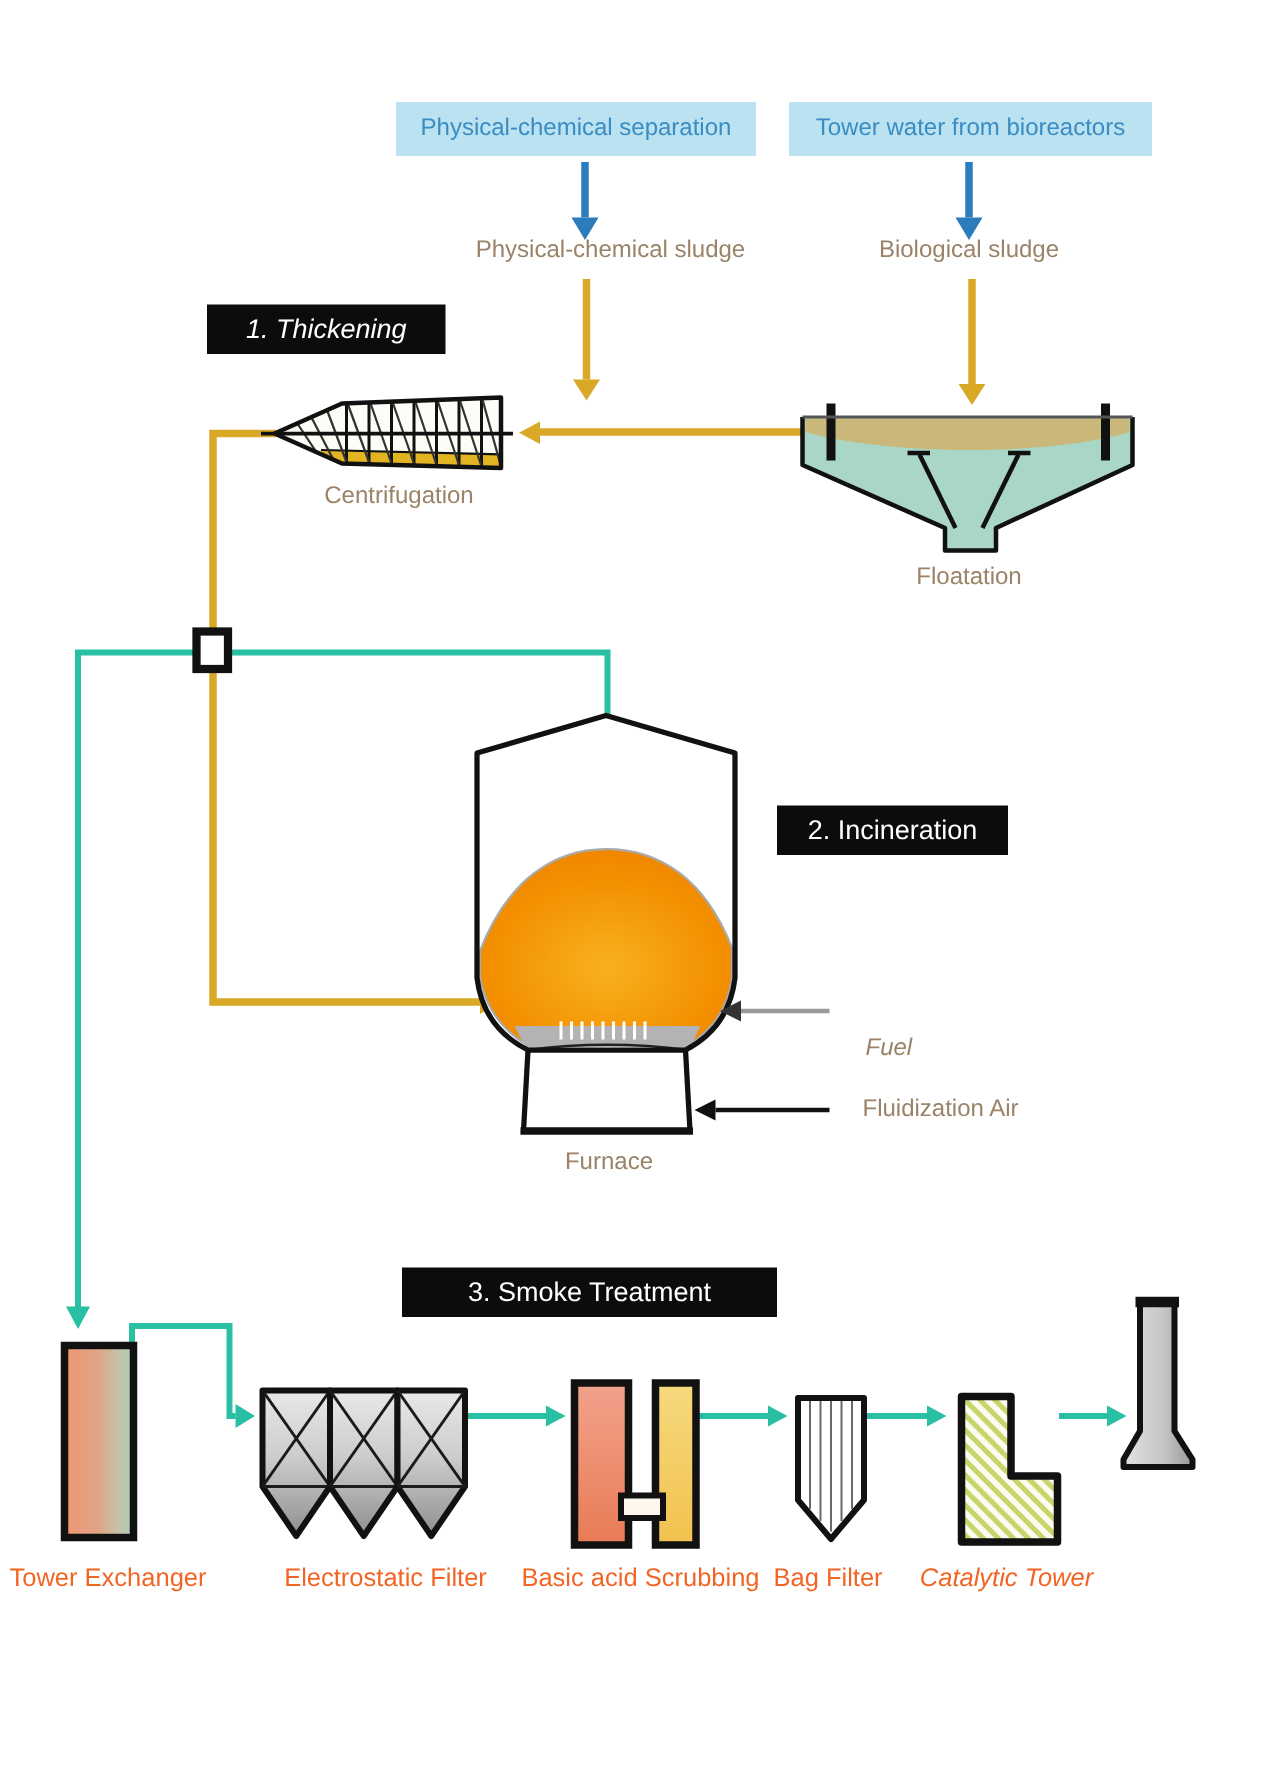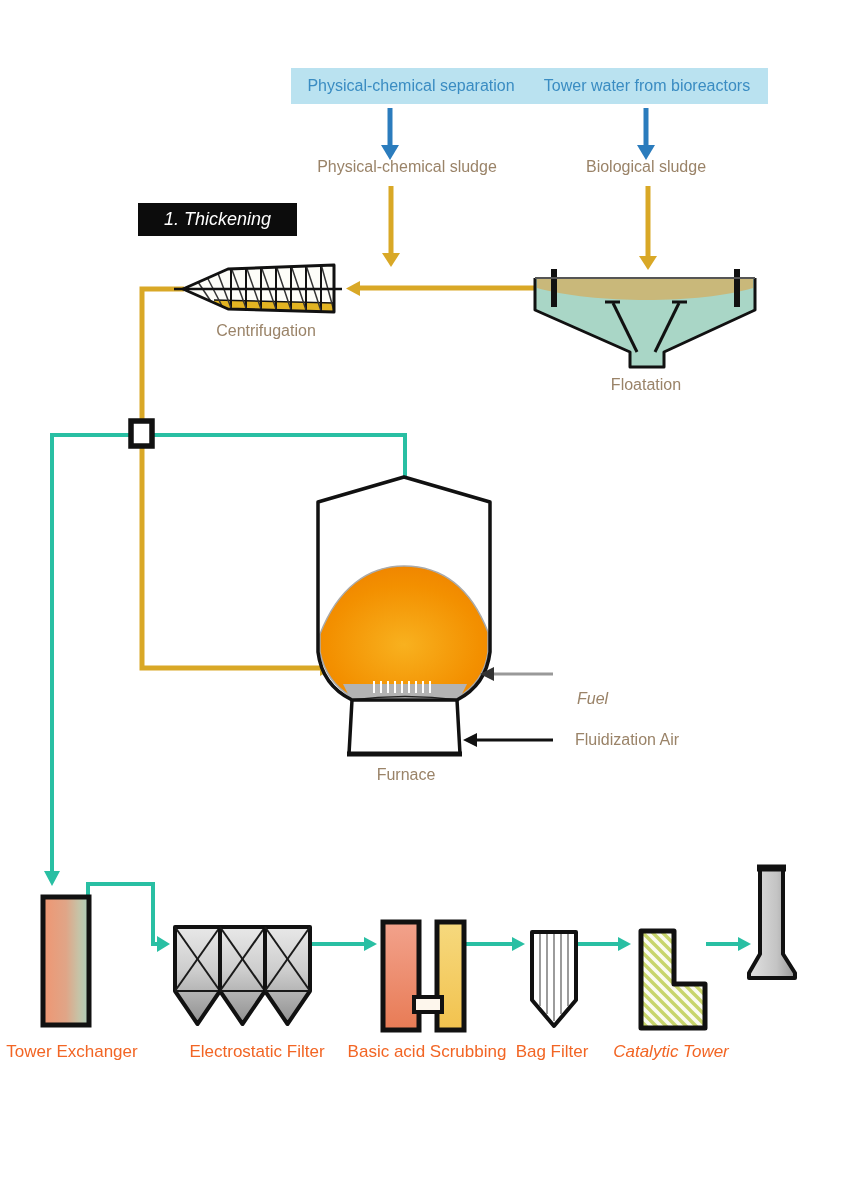--- a/index.html
+++ b/index.html
@@ -225,27 +225,29 @@
   </g>
 
   <path d="M 641 931 L 674 931 L 674 984 L 705 984 L 705 1028 L 641 1028 Z" fill="url(#hatchPat)" stroke="#111111" stroke-width="5" stroke-linejoin="round"></path>
 
   <g>
     <path d="M 760 868 L 783 868 L 783 954 L 795 973 L 795 978 L 749 978 L 749 973 L 760 954 Z" fill="url(#chimGrad)" stroke="#111111" stroke-width="4" stroke-linejoin="round"></path>
     <line x1="757" y1="868" x2="786" y2="868" stroke="#111111" stroke-width="7"></line>
   </g>
 </svg>
 
-<div class="lbl src-box" style="left:264px; top:68px; width:240px;margin-left:27px;">Physical-chemical separation</div>
+<div class="lbl src-box" style="left:264px; top:68px; width:240px;">Physical-chemical separation</div>
 <div class="lbl src-box" style="left:526px; top:68px; width:242px;">Tower water from bioreactors</div>
 
 <div class="lbl stream" style="left:297px; top:158px; width:220px;">Physical-chemical sludge</div>
 <div class="lbl stream" style="left:536px; top:158px; width:220px;">Biological sludge</div>
 
 <div class="lbl sec" style="left:138px; top:203px; width:159px;font-style:italic;">1. Thickening</div>
+<div class="lbl sec" style="left:518px; top:537px; width:154px;">2. Incineration</div>
+<div class="lbl sec" style="left:268px; top:845px; width:250px;">3. Smoke Treatment</div>
 
 <div class="lbl unit-brown" style="left:186px; top:322px; width:160px;">Centrifugation</div>
 <div class="lbl unit-brown" style="left:566px; top:376px; width:160px;">Floatation</div>
 <div class="lbl unit-brown" style="left:326px; top:766px; width:160px;">Furnace</div>
 <div class="lbl ann" style="left:577px; top:690px;font-style:italic;">Fuel</div>
 <div class="lbl ann" style="left:575px; top:731px;">Fluidization Air</div>
 
 <div class="lbl unit-orange" style="left:2px; top:1042px; width:140px;">Tower Exchanger</div>
 <div class="lbl unit-orange" style="left:177px; top:1042px; width:160px;">Electrostatic Filter</div>
 <div class="lbl unit-orange" style="left:342px; top:1042px; width:170px;">Basic acid Scrubbing</div>

